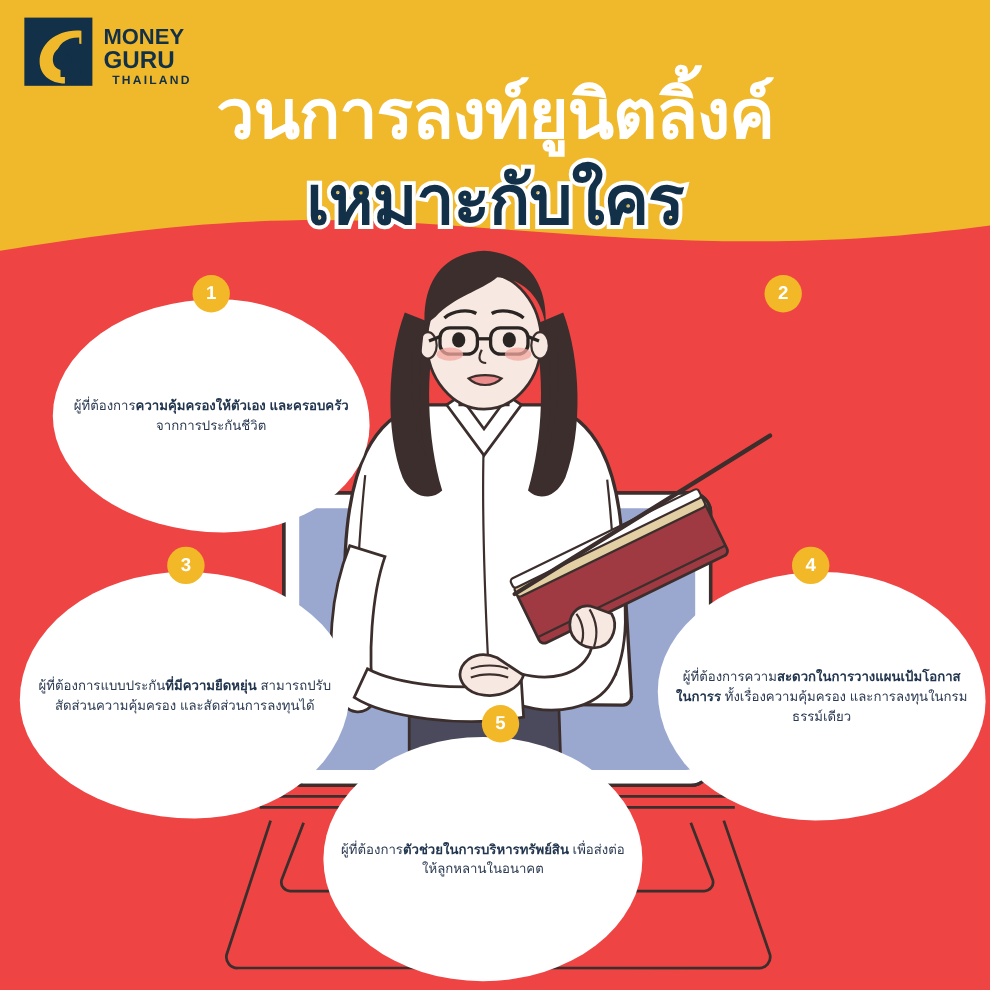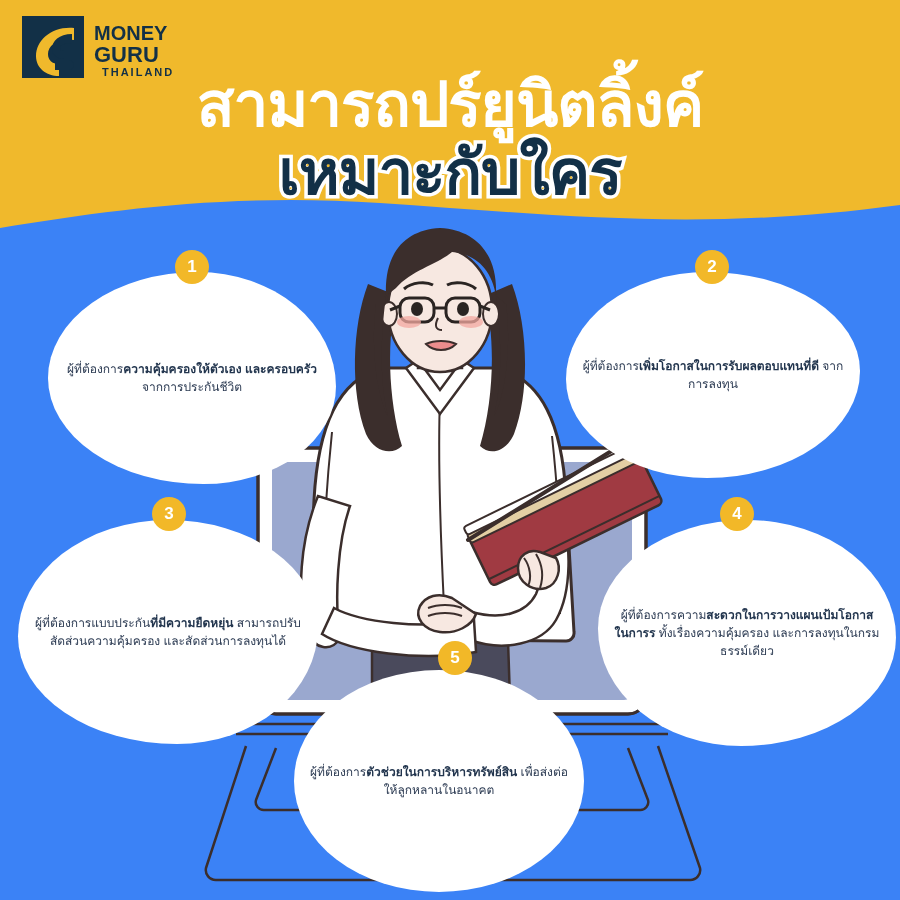--- a/index.html
+++ b/index.html
@@ -2,35 +2,35 @@
 <html><head>
 <meta charset="utf-8">
 <style>
   html,body{margin:0;padding:0;}
   body{
     width:900px;height:900px;
     font-family:"Liberation Sans","DejaVu Sans",sans-serif;
     background:#e8ebf4;
     overflow:hidden;
   }
-  #canvas{position:relative;width:900px;height:900px;overflow:hidden;background:#3b82f6;}
+  #canvas{position:relative;width:900px;height:900px;overflow:hidden;background:#ef4444;}
 
   
   .header-wave{position:absolute;left:0;top:0;width:900px;height:270px;}
 
   .logo{position:absolute;left:22px;top:14px;width:150px;height:68px;}
 
   .title-wrap{position:absolute;left:0;top:74px;width:900px;text-align:center;}
   .title-l1{
     font-size:62px;font-weight:bold;color:#ffffff;line-height:1.0;
     letter-spacing:-1px;
   }
   .title-l2{
     font-size:62px;font-weight:bold;color:#123047;line-height:1.05;
-    margin-top:4px;letter-spacing:-1px;
+    margin-top:15px;letter-spacing:-1px;
     -webkit-text-stroke:7px #ffffff;
     paint-order:stroke fill;
   }
 
   
   .illo{position:absolute;left:0;top:200px;width:900px;height:700px;}
 
   
   .bubble{
     position:absolute;
@@ -83,21 +83,21 @@
     <rect x="0" y="2" width="62" height="62" fill="#123047"></rect>
     <path d="M52,14 C30,12 14,26 14,42 C14,54 24,62 37,62 L37,50 C30,50 26,46 26,40 C26,31 36,24 52,26 Z" fill="#f0b92c"></path>
     <path d="M50,20 C37,20 30,27 30,35 C30,41 35,45 42,45 L42,37 C39,37 38,36 38,34 C38,31 42,29 50,30 Z" fill="#123047"></path>
     <path d="M33,46 C33,46 42,46 47,46 C53,46 53,56 47,56 L33,56 Z" fill="#123047"></path>
     <text x="72" y="26" font-family="Liberation Sans, sans-serif" font-size="20" font-weight="bold" fill="#123047">MONEY</text>
     <text x="72" y="48" font-family="Liberation Sans, sans-serif" font-size="22" font-weight="bold" fill="#123047">GURU</text>
     <text x="80" y="62" font-family="Liberation Sans, sans-serif" font-size="11" font-weight="bold" letter-spacing="2" fill="#123047">THAILAND</text>
   </svg>
 
   <div class="title-wrap">
-    <div class="title-l1">สามารถปร์ยูนิตลิ้งค์</div>
+    <div class="title-l1">วนการลงท์ยูนิตลิ้งค์</div>
     <div class="title-l2">เหมาะกับใคร</div>
   </div>
 
   <svg class="illo" viewBox="0 0 900 700">
 
     <g stroke="#3b2e2c" stroke-width="3" fill="none" stroke-linejoin="round">
       <rect x="258" y="248" width="388" height="266" rx="18" fill="#ffffff"></rect>
       <rect x="272" y="262" width="360" height="238" rx="8" fill="#9aa8cf" stroke="none"></rect>
       <rect x="258" y="248" width="388" height="266" rx="18"></rect>
     </g>
@@ -197,23 +197,20 @@
         <path d="M536,354 C542,364 544,376 540,388"></path>
       </g>
     </g>
   </svg>
 
   <div class="bubble b1">
     <div class="txt">ผู้ที่ต้องการ<b>ความคุ้มครองให้ตัวเอง และครอบครัว </b>จากการประกันชีวิต</div>
   </div>
   <div class="badge bd1">1</div>
 
-  <div class="bubble b2">
-    <div class="txt">ผู้ที่ต้องการ<b>เพิ่มโอกาสในการรับผลตอบแทนที่ดี </b>จากการลงทุน</div>
-  </div>
   <div class="badge bd2">2</div>
 
   <div class="bubble b3">
     <div class="txt">ผู้ที่ต้องการแบบประกัน<b>ที่มีความยืดหยุ่น </b>สามารถปรับสัดส่วนความคุ้มครอง และสัดส่วนการลงทุนได้</div>
   </div>
   <div class="badge bd3">3</div>
 
   <div class="bubble b4">
     <div class="txt">ผู้ที่ต้องการความ<b>สะดวกในการวางแผนเป้มโอกาสในการร </b>ทั้งเรื่องความคุ้มครอง และการลงทุนในกรมธรรม์เดียว</div>
   </div>

